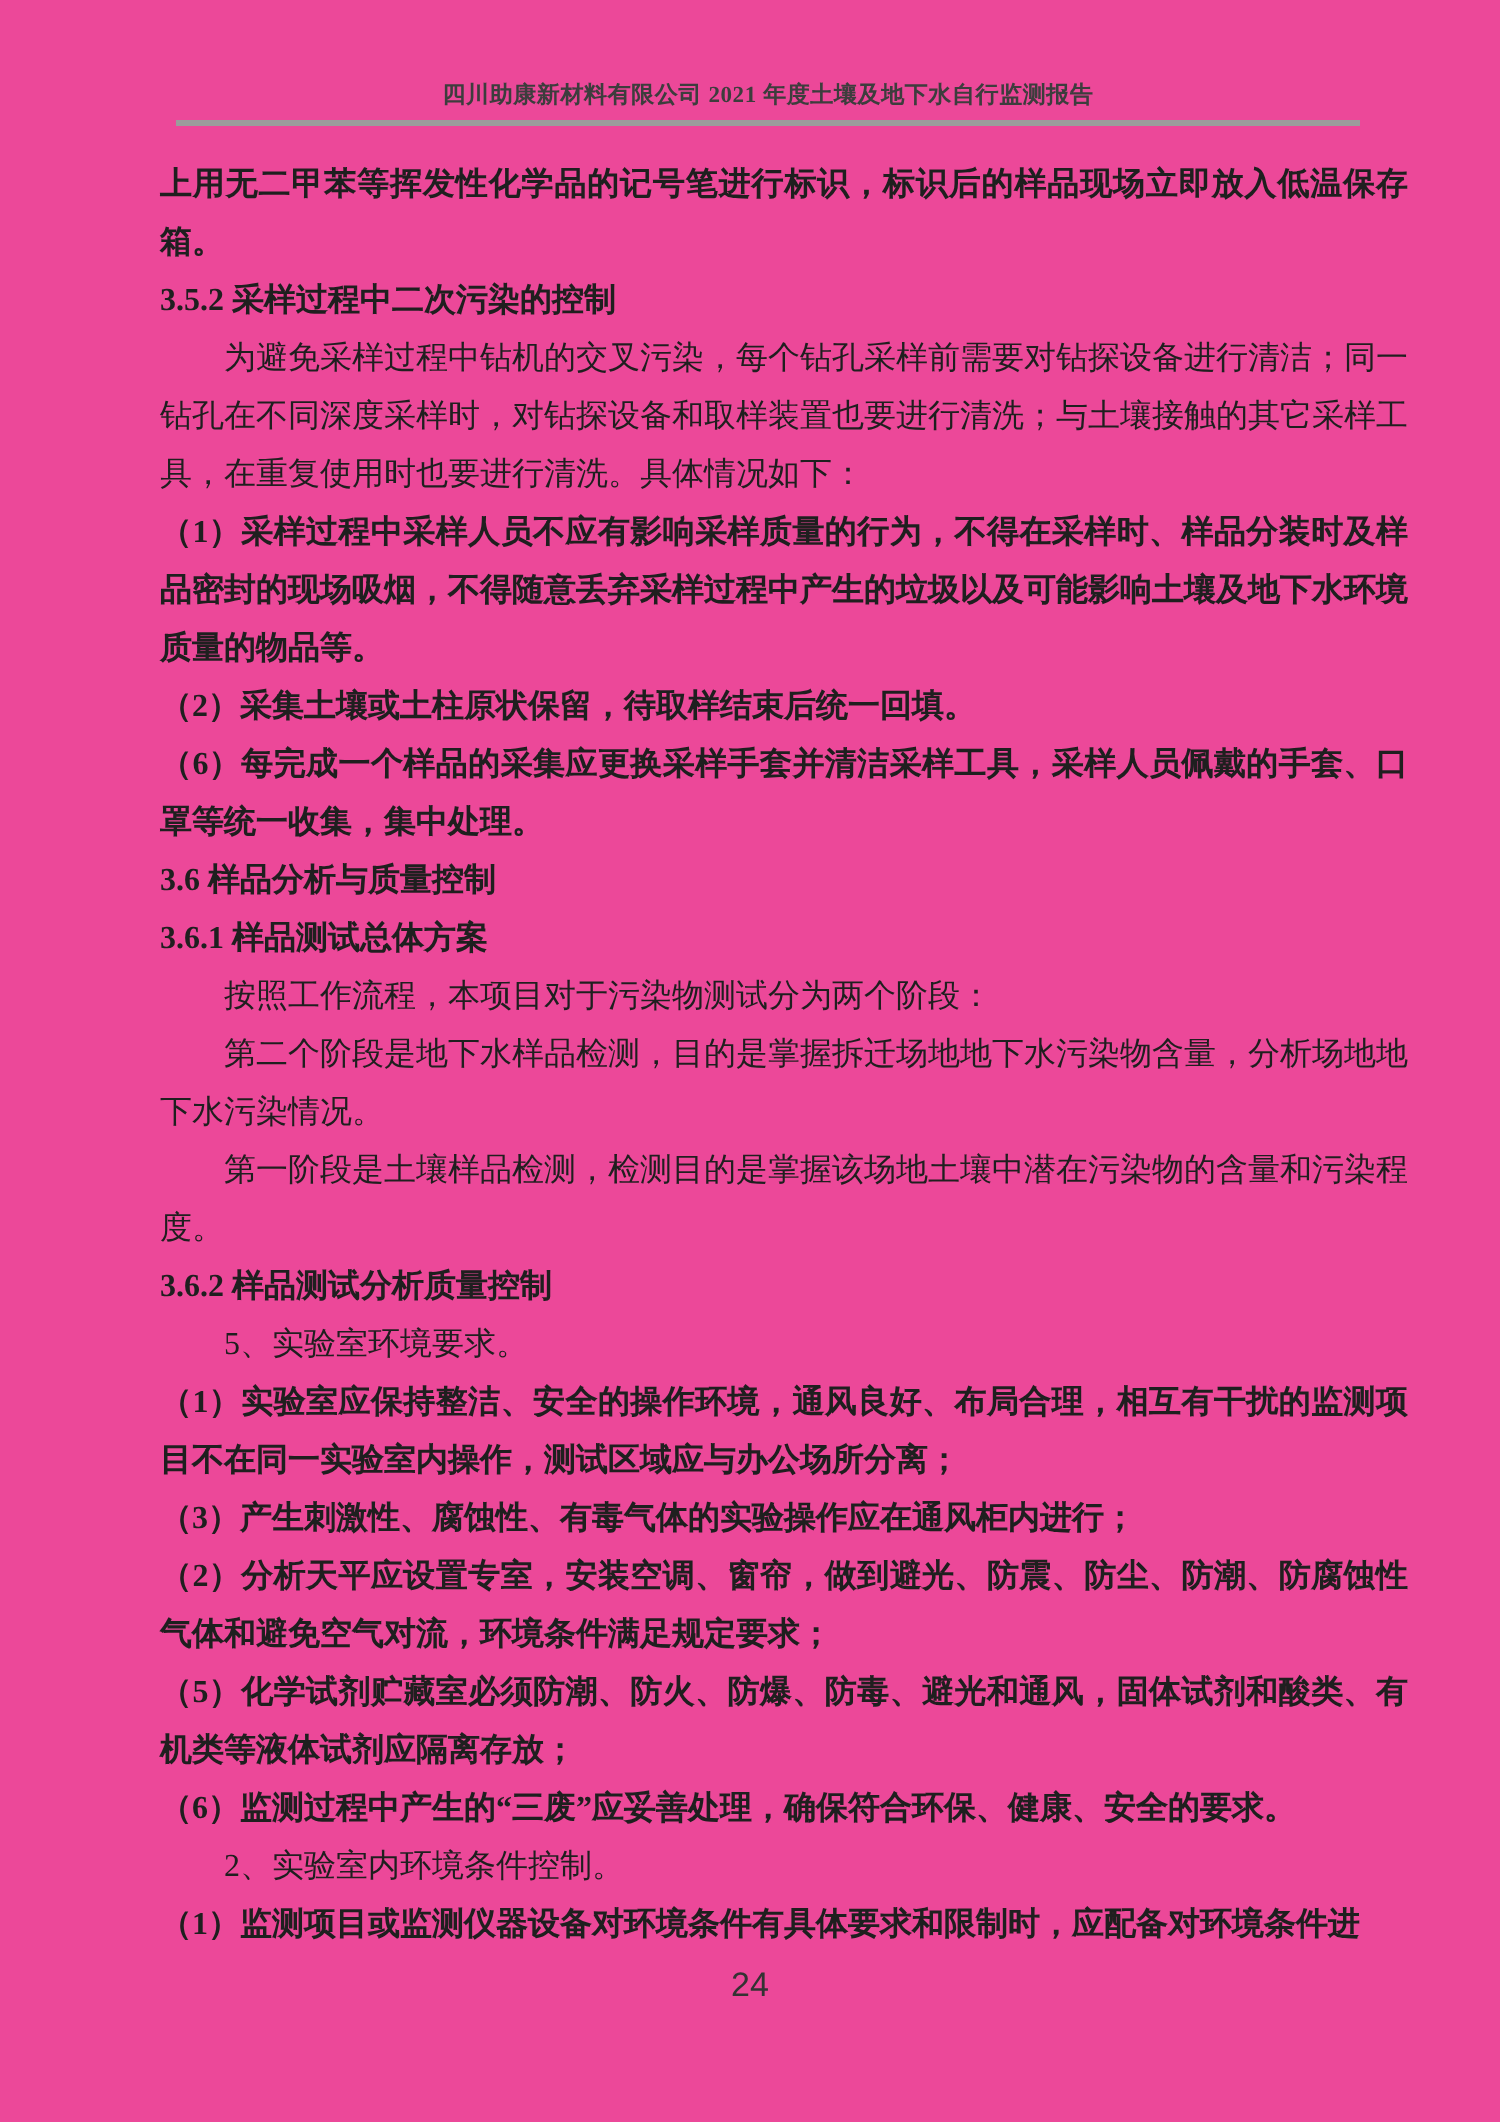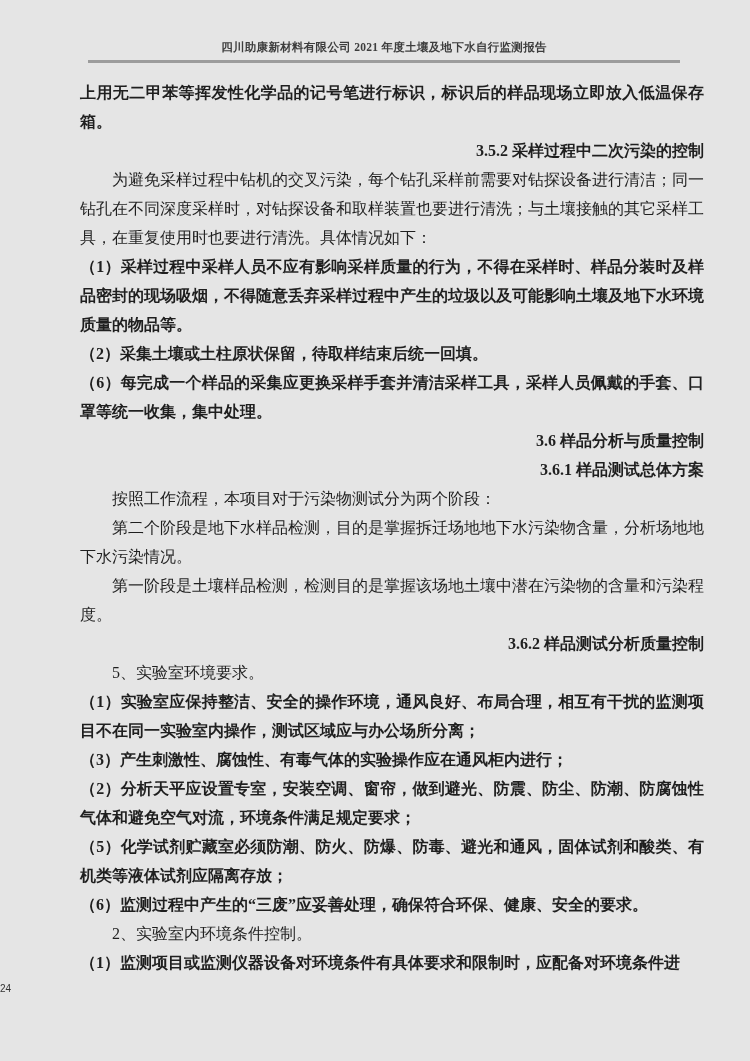--- a/index.html
+++ b/index.html
@@ -4,21 +4,21 @@
 <style>
   html, body {
     margin: 0;
     padding: 0;
     background: #ffffff;
   }
   .page {
     position: relative;
     width: 750px;
     height: 1061px;
-    background: #e5e5e5;
+    background: #ec4899;
     overflow: hidden;
     font-family: "Liberation Serif", "DejaVu Serif", serif;
     color: #1f1f1f;
   }
   .running-head {
     position: absolute;
     top: 40px;
     left: 88px;
     width: 592px;
     text-align: center;
@@ -47,30 +47,31 @@
     text-justify: inter-ideograph;
   }
   .doc-body p, .doc-body h3 {
     margin: 0;
     padding: 0;
     font-size: 16px;
     line-height: 29px;
   }
   .doc-body h3 {
     font-weight: bold;
-    text-align: right;
+    text-align: left;
   }
   .para-indent { text-indent: 2em; }
   .para-flush  { text-indent: 0; font-weight: bold; }
   .page-footer {
     position: absolute;
     top: 983px;
     left: 0;
     width: 750px;
-    font-size: 10px;
+    text-align: center;
+    font-size: 17px;
     color: #333333;
     font-family: "Liberation Sans", "DejaVu Sans", sans-serif;
   }
 </style>
 </head>
 <body>
 
 <div class="page">
 
   <div class="running-head">四川助康新材料有限公司 2021 年度土壤及地下水自行监测报告</div>

